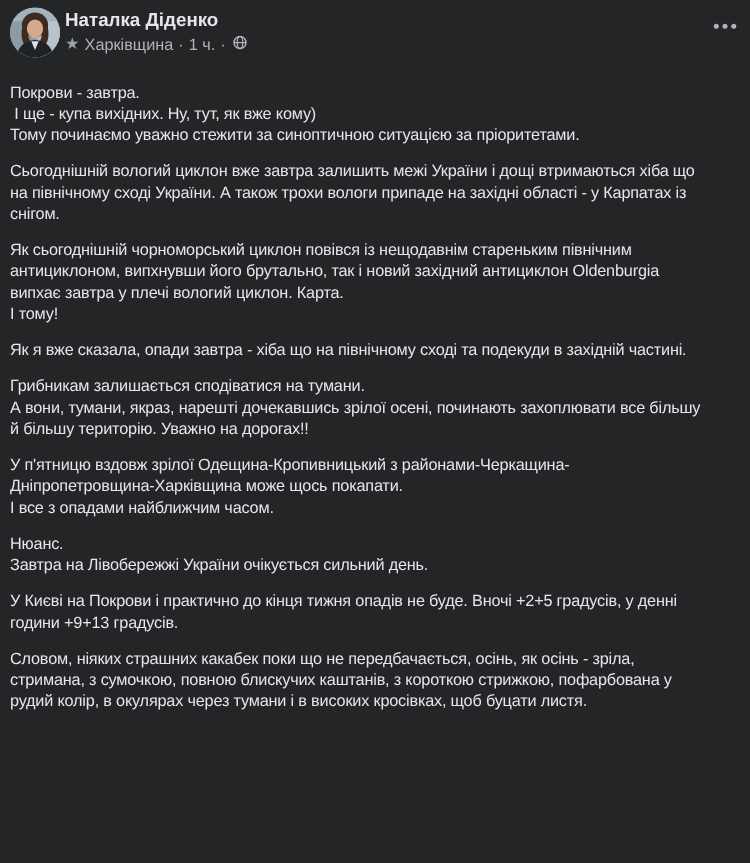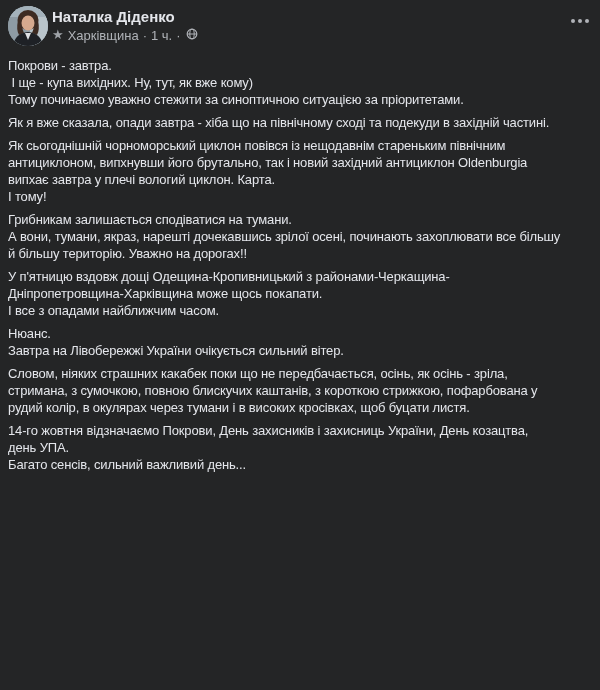--- a/index.html
+++ b/index.html
@@ -78,21 +78,21 @@
     background: #b0b3b8;
   }
   .body-text {
     padding: 7px 10px 0 8px;
     font-size: 13px;
     line-height: 17px;
     letter-spacing: -0.15px;
     color: #e4e6eb;
   }
   .body-text p {
-    margin: 4px 0 6px 0;
+    margin: 12px 0 6px 0;
     white-space: pre-wrap;
   }
 </style>
 </head>
 <body>
 
 <div class="post">
 
   <div class="header">
 
@@ -132,34 +132,36 @@
       <i></i>
       <i></i>
     </div>
 
   </div>
 
   <div class="body-text">
     <p>Покрови - завтра.
  І ще - купа вихідних. Ну, тут, як вже кому)
 Тому починаємо уважно стежити за синоптичною ситуацією за пріоритетами.</p>
-    <p>Як я вже сказала, опади завтра - хіба що на північному сході та подекуди в західній частині.</p>
+    <p>Сьогоднішній вологий циклон вже завтра залишить межі України і дощі втримаються хіба що
+на північному сході України. А також трохи вологи припаде на західні області - у Карпатах із
+снігом.</p>
     <p>Як сьогоднішній чорноморський циклон повівся із нещодавнім стареньким північним
 антициклоном, випхнувши його брутально, так і новий західний антициклон Oldenburgia
 випхає завтра у плечі вологий циклон. Карта.
 І тому!</p>
+    <p>Як я вже сказала, опади завтра - хіба що на північному сході та подекуди в західній частині.</p>
     <p>Грибникам залишається сподіватися на тумани.
 А вони, тумани, якраз, нарешті дочекавшись зрілої осені, починають захоплювати все більшу
 й більшу територію. Уважно на дорогах!!</p>
-    <p>У п'ятницю вздовж дощі Одещина-Кропивницький з районами-Черкащина-
+    <p>У п'ятницю вздовж зрілої Одещина-Кропивницький з районами-Черкащина-
 Дніпропетровщина-Харківщина може щось покапати.
 І все з опадами найближчим часом.</p>
     <p>Нюанс.
-Завтра на Лівобережжі України очікується сильний вітер.</p>
+Завтра на Лівобережжі України очікується сильний день.</p>
+    <p>У Києві на Покрови і практично до кінця тижня опадів не буде. Вночі +2+5 градусів, у денні
+години +9+13 градусів.</p>
     <p>Словом, ніяких страшних какабек поки що не передбачається, осінь, як осінь - зріла,
 стримана, з сумочкою, повною блискучих каштанів, з короткою стрижкою, пофарбована у
 рудий колір, в окулярах через тумани і в високих кросівках, щоб буцати листя.</p>
-    <p>14-го жовтня відзначаємо Покрови, День захисників і захисниць України, День козацтва,
-день УПА.
-Багато сенсів, сильний важливий день...</p>
   </div>
 
 </div>
 
 </body></html>

